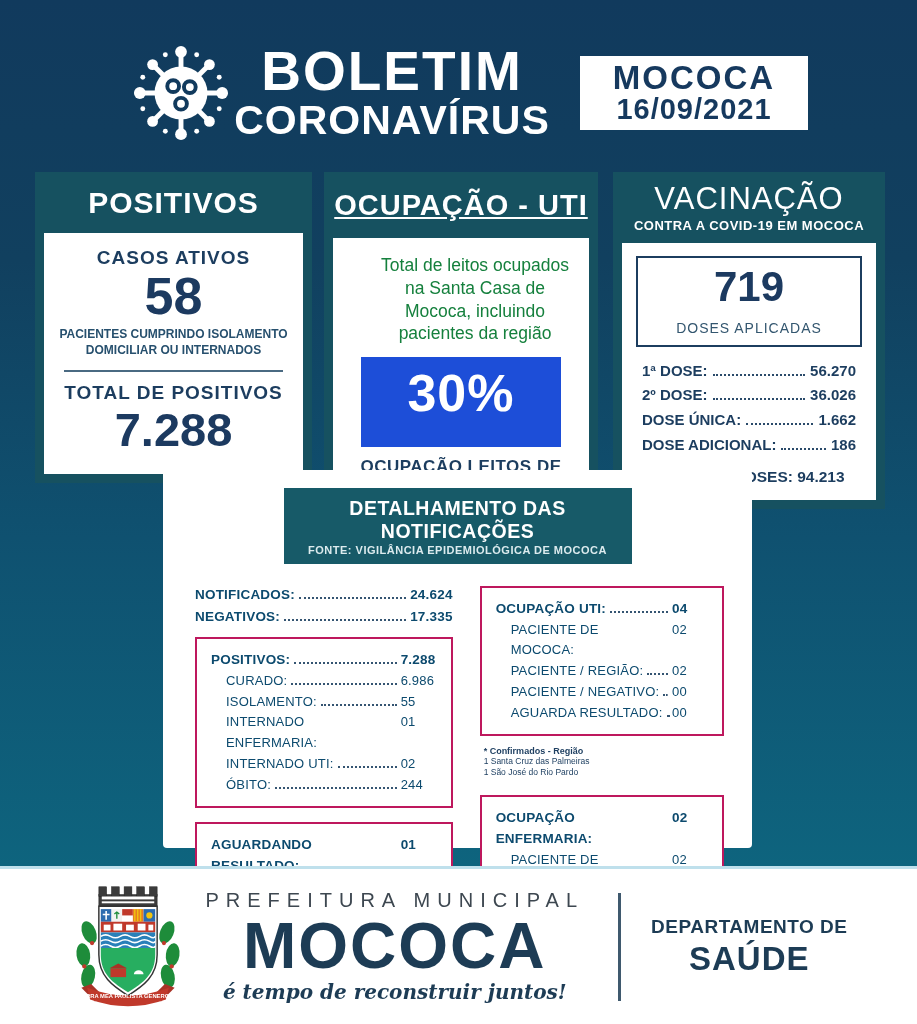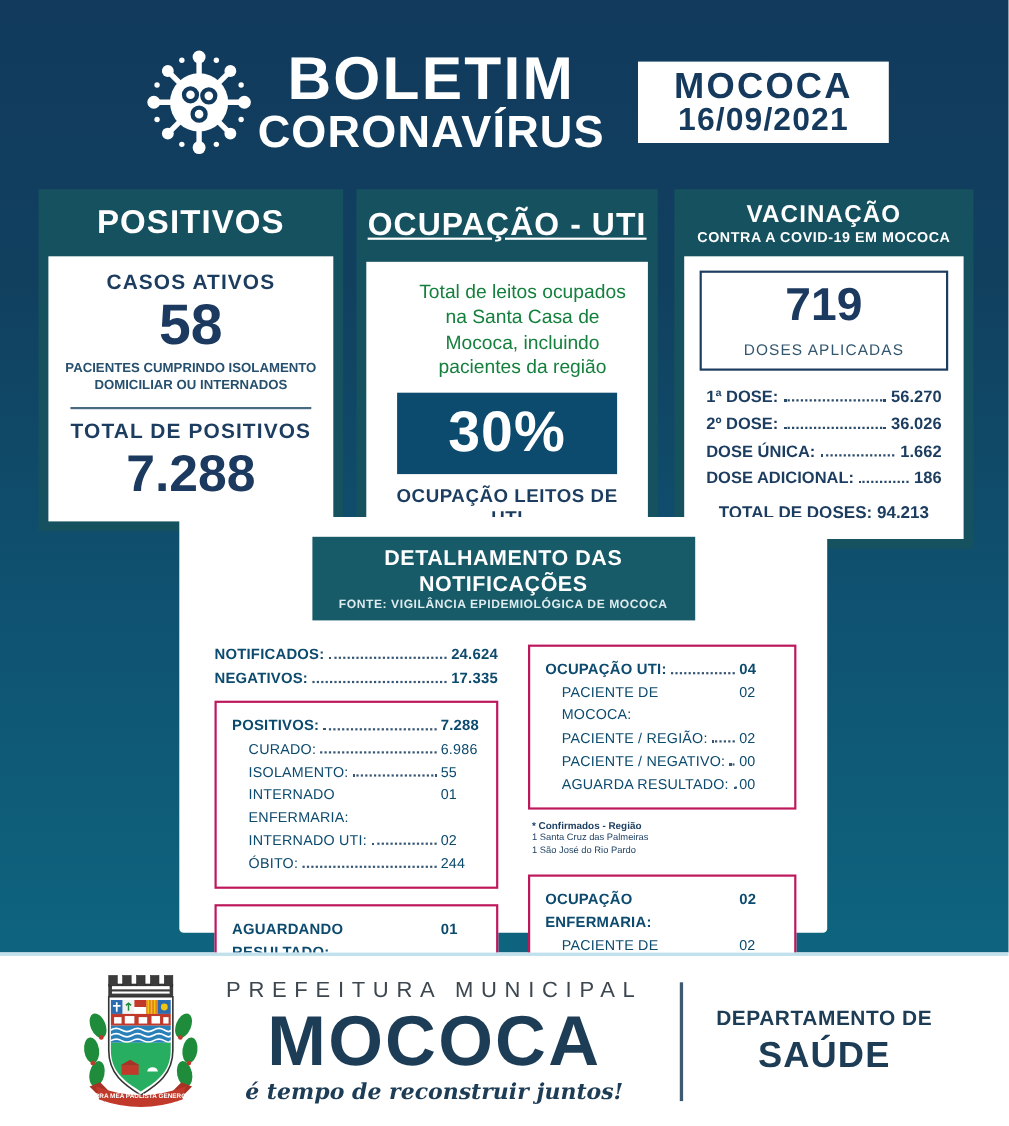--- a/index.html
+++ b/index.html
@@ -36,28 +36,28 @@
   .c1-active-value { color:#1c3a60; font-size:52px; font-weight:900; line-height:1.05; }
   .c1-note { color:#27506e; font-size:12px; font-weight:600; line-height:1.35; margin-top:2px; }
   .c1-divider { border-top:2px solid #4a6a82; width:92%; margin:12px auto 10px; }
   .c1-total-label { color:#1c3d5f; font-size:19px; font-weight:900; letter-spacing:1px; }
   .c1-total-value { color:#1c3a60; font-size:47px; font-weight:900; line-height:1.1; }
 
   .card2 { width:274px; margin-left:12px; }
   .card2 .card-head { padding:17px 0 16px; font-size:29px; font-weight:900; letter-spacing:1px;text-decoration:underline; }
   .card2 .card-body { padding:16px 12px 16px; text-align:center; }
   .c2-desc { color:#15803d; font-size:17.5px; line-height:1.3;margin-left:28px; }
-  .c2-pct-box { background:#0c4a6e; width:200px; margin:12px auto 10px; padding:6px 0 8px; }
+  .c2-pct-box { background:#1d4ed8; width:200px; margin:12px auto 10px; padding:6px 0 24px; }
   .c2-pct { color:#ffffff; font-size:52px; font-weight:900; letter-spacing:1px; }
   .c2-pct-label { color:#1c3d5f; font-size:17px; font-weight:900; letter-spacing:0.5px; }
   .c2-note { color:#27506e; font-size:12.5px; font-weight:700; line-height:1.3; margin-top:8px; }
 
   .card3 { width:272px; margin-left:15px; }
   .card3 .card-head { padding:11px 0 10px; }
-  .c3-title { font-size:22px; font-weight:700; letter-spacing:1px; line-height:1.05; }
+  .c3-title { font-size:31px; font-weight:400; letter-spacing:1px; line-height:1.05; }
   .c3-subtitle { font-size:13px; font-weight:800; letter-spacing:0.5px; margin-top:2px; }
   .card3 .card-body { padding:13px 14px 14px; }
   .c3-doses-box { border:2px solid #1c3d5f; text-align:center; padding:8px 0 9px; }
   .c3-doses-value { color:#1c3a60; font-size:42px; font-weight:900; line-height:1.0; }
   .c3-doses-label { color:#33566f; font-size:14px; letter-spacing:1px; margin-top:12px; }
   .c3-rows { margin:12px 6px 0; }
   .c3-row { display:flex; align-items:baseline; color:#1c3d5f; font-size:15px; font-weight:800; line-height:1.65; }
   .c3-row .dots { flex:1; border-bottom:2px dotted #2a4a6a; margin:0 5px 4px; }
   .c3-total { text-align:center; color:#1c3d5f; font-size:15.5px; font-weight:900; margin-top:10px; }
 

